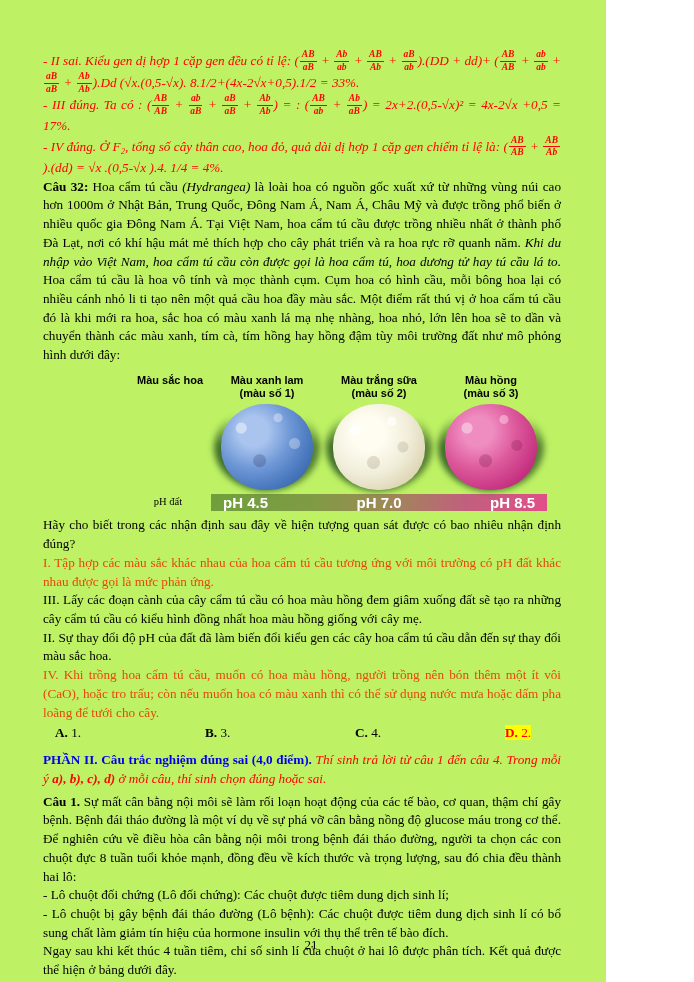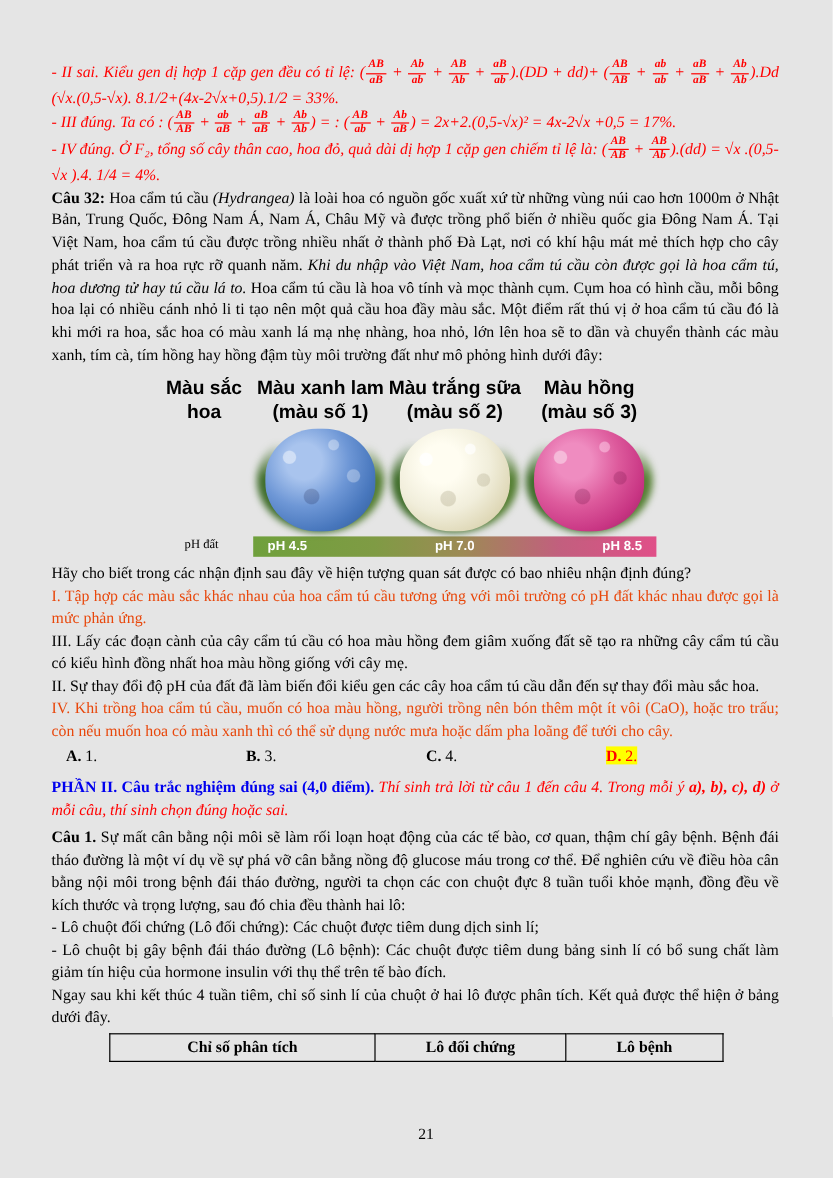--- a/index.html
+++ b/index.html
@@ -1,37 +1,37 @@
 <!DOCTYPE html>
 <html><head>
 <meta charset="utf-8">
 <style>
   html,body{margin:0;padding:0;background:#ffffff;}
   .page{
-    width:694px;height:982px;background:#e5e5e5;position:relative;box-sizing:border-box;
+    width:606px;height:982px;background:#bef264;position:relative;box-sizing:border-box;
     padding:50px 45px 0 43px;overflow:hidden;
     font-family:"Liberation Serif",serif;font-size:13.2px;line-height:1.42;color:#000;
   }
   p{margin:0;}
   .para{text-align:justify;}
   .formula{color:#ff0000;font-style:italic;text-align:justify;line-height:1.5;}
   .frac{display:inline-block;vertical-align:-0.45em;text-align:center;line-height:1;
         font-size:0.72em;font-weight:bold;margin:0 1px;}
   .frac .fn{display:block;border-bottom:1px solid currentColor;padding:0 2px 1px;}
   .frac .fd{display:block;padding-top:1px;}
   .orange{color:#e8470b;}
   .red{color:#ff0000;}
   .blue{color:#0000ee;}
   b{font-weight:bold;}
   .mt4{margin-top:4px;} .mt8{margin-top:8px;}
 
   
   .figure{width:418px;margin:7px 0 5px 86px;font-family:"Liberation Sans",sans-serif;}
   .fig-grid{display:grid;grid-template-columns:82px 112px 112px 112px;}
-  .fig-head{font-weight:bold;font-size:16px;text-align:center;line-height:1.2;padding-top:2px;}
+  .fig-head{font-weight:bold;font-size:11px;text-align:center;line-height:1.2;padding-top:2px;}
   .flower-cell{height:94px;display:flex;align-items:center;justify-content:center;position:relative;}
   .leaves{position:absolute;width:106px;height:88px;border-radius:50%;filter:blur(3px);
     background:
       radial-gradient(ellipse at 12% 82%, #3f6d2a 0 30%, rgba(63,109,42,0) 58%),
       radial-gradient(ellipse at 88% 78%, #557f33 0 28%, rgba(85,127,51,0) 55%),
       radial-gradient(ellipse at 50% 100%, #6b9440 0 28%, rgba(107,148,64,0) 58%);}
   .flower{position:relative;width:92px;height:86px;border-radius:48%;}
   .flower-blue{background:
       radial-gradient(circle at 22% 28%, rgba(255,255,255,.45) 0 5px, transparent 6px),
       radial-gradient(circle at 62% 16%, rgba(255,255,255,.35) 0 4px, transparent 5px),
@@ -46,21 +46,21 @@
       radial-gradient(circle at 38% 34%, #fffdf1 0 20%, #f1eedb 50%, #ddd6b4 78%, #bdb48d 100%);}
   .flower-pink{background:
       radial-gradient(circle at 24% 28%, rgba(255,255,255,.4) 0 5px, transparent 6px),
       radial-gradient(circle at 64% 18%, rgba(255,210,235,.5) 0 4px, transparent 5px),
       radial-gradient(circle at 78% 48%, rgba(90,0,50,.2) 0 5px, transparent 6px),
       radial-gradient(circle at 44% 66%, rgba(90,0,50,.22) 0 6px, transparent 7px),
       radial-gradient(circle at 36% 32%, #ef8cc0 0 18%, #dd5a9c 45%, #c83583 72%, #951f5e 100%);}
   .ph-label{font-size:10.5px;align-self:center;text-align:center;padding-right:4px;
             font-family:"Liberation Serif",serif;}
   .ph-bar{grid-column:2/5;height:17px;display:flex;align-items:center;justify-content:space-between;
-    padding:0 12px;box-sizing:border-box;color:#fff;font-size:11px;font-weight:bold;
+    padding:0 12px;box-sizing:border-box;color:#fff;font-size:15px;font-weight:bold;
     background:linear-gradient(90deg,#6fa03c 0%,#7f9b44 30%,#9d8a55 52%,#c25f7e 76%,#e04f88 100%);}
 
   
   .answers{display:flex;margin:2px 0 0 12px;}
   .answer{width:150px;}
   .answer:last-child{width:auto;}
   .hl{background:#ffff00;color:#ff0000;}
   .hl b{color:#ff0000;}
 
   
@@ -137,21 +137,21 @@
   </div>
 
   <p class="para mt8">
     <b class="blue">PHẦN II. Câu trắc nghiệm đúng sai (4,0 điểm).</b><i class="red"> Thí sinh trả lời từ câu 1 đến câu 4. Trong mỗi ý </i><b><i class="red">a), b), c), d)</i></b><i class="red"> ở mỗi câu, thí sinh chọn đúng hoặc sai.</i>
   </p>
 
   <p class="para mt4">
     <b>Câu 1.</b><span> Sự mất cân bằng nội môi sẽ làm rối loạn hoạt động của các tế bào, cơ quan, thậm chí gây bệnh. Bệnh đái tháo đường là một ví dụ về sự phá vỡ cân bằng nồng độ glucose máu trong cơ thể. Để nghiên cứu về điều hòa cân bằng nội môi trong bệnh đái tháo đường, người ta chọn các con chuột đực 8 tuần tuổi khỏe mạnh, đồng đều về kích thước và trọng lượng, sau đó chia đều thành hai lô:</span>
   </p>
   <p class="para">- Lô chuột đối chứng (Lô đối chứng): Các chuột được tiêm dung dịch sinh lí;</p>
-  <p class="para">- Lô chuột bị gây bệnh đái tháo đường (Lô bệnh): Các chuột được tiêm dung bảng sinh lí có bổ sung chất làm giảm tín hiệu của hormone insulin với thụ thể trên tế bào đích.</p>
+  <p class="para">- Lô chuột bị gây bệnh đái tháo đường (Lô bệnh): Các chuột được tiêm dung dịch sinh lí có bổ sung chất làm giảm tín hiệu của hormone insulin với thụ thể trên tế bào đích.</p>
   <p class="para">Ngay sau khi kết thúc 4 tuần tiêm, chỉ số sinh lí của chuột ở hai lô được phân tích. Kết quả được thể hiện ở bảng dưới đây.</p>
 
   <table class="results">
     <tbody>
         <tr>
       <th class="c1">Chỉ số phân tích</th>
       <th class="c2">Lô đối chứng</th>
       <th class="c3">Lô bệnh</th>
     </tr>
   </tbody>

